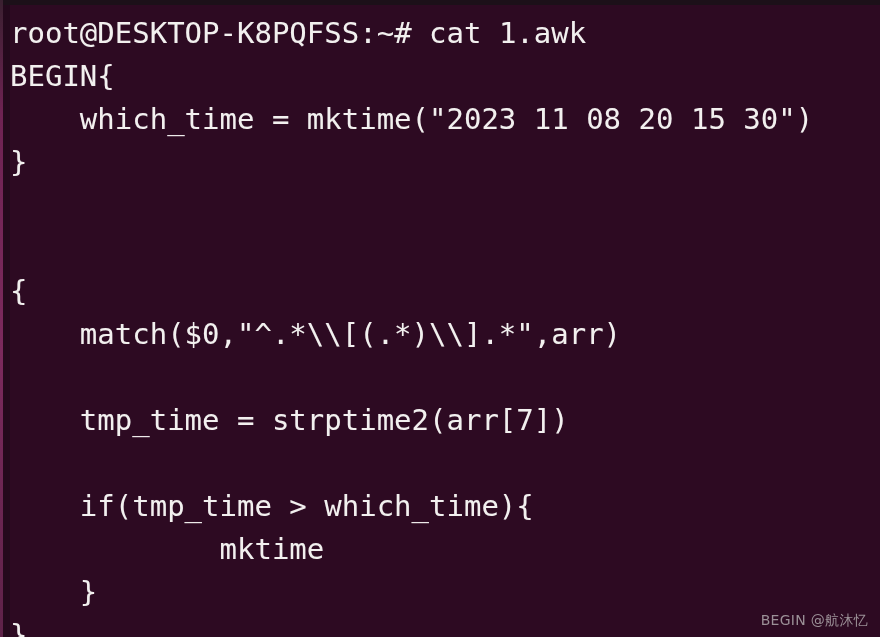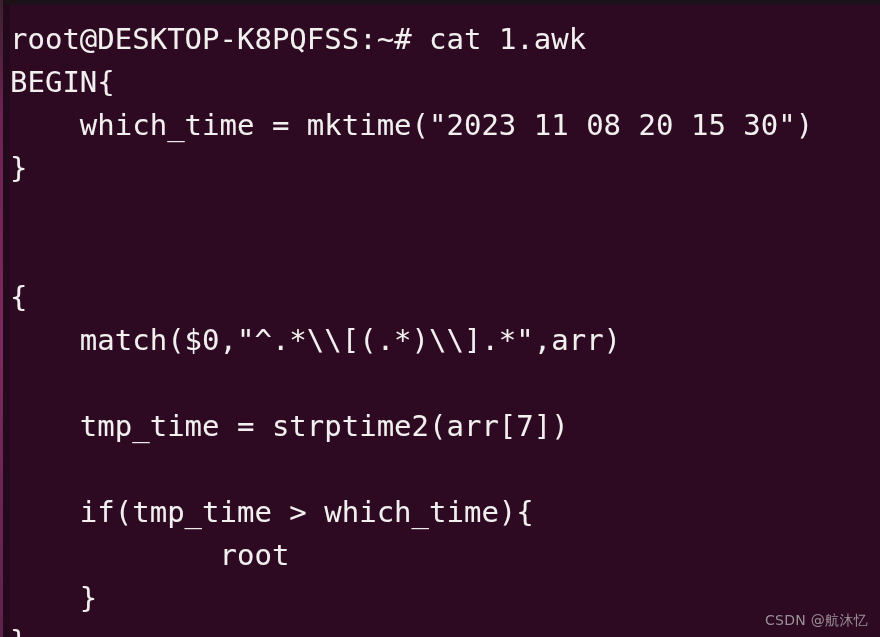--- a/index.html
+++ b/index.html
@@ -47,21 +47,21 @@
     height: 632px;
     background: #24091c;
   }
 
   #terminal-screen {
     position: absolute;
     top: 5px;
     left: 10px;
     width: 870px;
     height: 568px;
-    padding: 13px 0 0 0;
+    padding: 7px 0 0 0;
     box-sizing: border-box;
   }
 
   .term-line {
     height: 43px;
     line-height: 43px;
     font-size: 29px;
     letter-spacing: 0px;
     color: #f2f0ef;
     white-space: pre;
@@ -109,21 +109,21 @@
     <div class="term-line">    which_time = mktime("2023 11 08 20 15 30")</div>
     <div class="term-line">}</div>
     <div class="term-line blank"></div>
     <div class="term-line blank"></div>
     <div class="term-line">{</div>
     <div class="term-line">    match($0,"^.*\\[(.*)\\].*",arr)</div>
     <div class="term-line blank"></div>
     <div class="term-line">    tmp_time = strptime2(arr[7])</div>
     <div class="term-line blank"></div>
     <div class="term-line">    if(tmp_time &gt; which_time){</div>
-    <div class="term-line">            root</div>
+    <div class="term-line">            mktime</div>
     <div class="term-line">    }</div>
     <div class="term-line">}</div>
 
   </div>
 
-  <div id="csdn-watermark">CSDN @航沐忆</div>
+  <div id="csdn-watermark">BEGIN @航沐忆</div>
 
 </div>
 
 </body></html>

